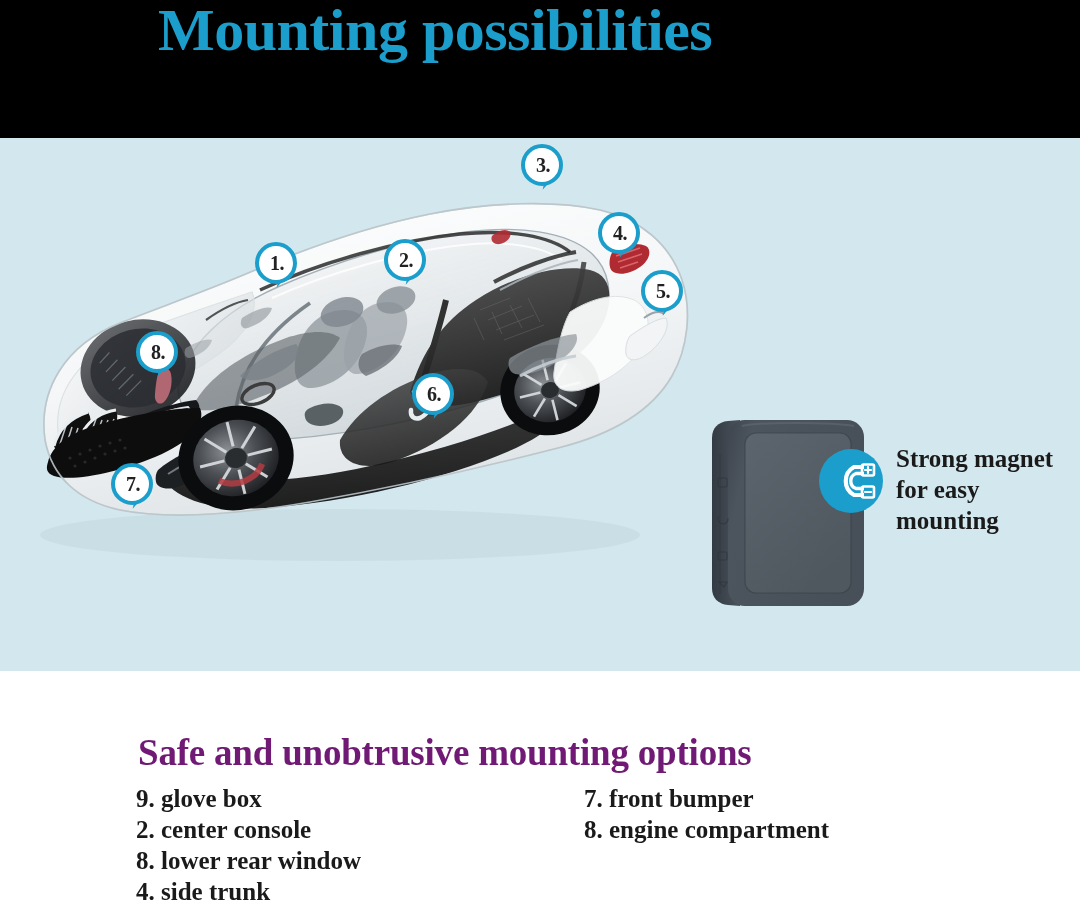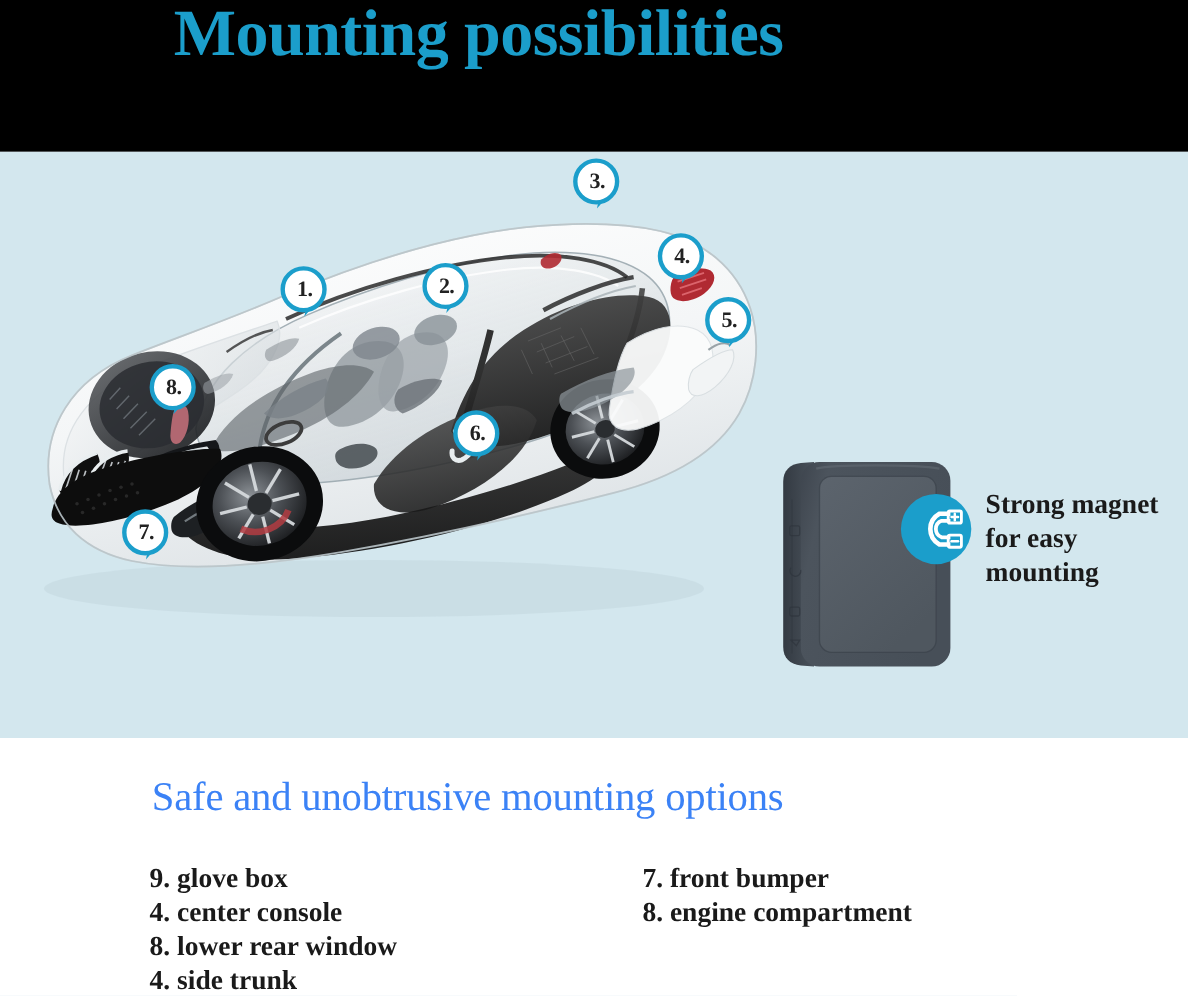--- a/index.html
+++ b/index.html
@@ -133,25 +133,25 @@
   #bottom-section {
     position: absolute;
     left: 0; top: 671px;
     width: 1080px;
     height: 234px;
     background: #ffffff;
   }
   #subheading {
     position: absolute;
     left: 138px;
-    top: 32px;
+    top: 60px;
     font-family: "Liberation Serif", serif;
-    font-weight: normal;
+    font-weight: bold;
     font-size: 37px;
-    color: #3b82f6;
+    color: #701a75;
     white-space: nowrap;
     letter-spacing: -0.2px;
   }
   .option-col {
     position: absolute;
     top: 112px;
     font-family: "Liberation Serif", serif;
     font-weight: bold;
     font-size: 25px;
     line-height: 1.245;
@@ -491,21 +491,21 @@
 
   <div id="magnet-caption">Strong magnet for easy mounting</div>
 
 </div>
 
 <div id="bottom-section">
   <div id="subheading">Safe and unobtrusive mounting options</div>
 
   <div class="option-col" id="options-col-left">
     <span class="option-item">9. glove box</span>
-    <span class="option-item">4. center console</span>
+    <span class="option-item">2. center console</span>
     <span class="option-item">8. lower rear window</span>
     <span class="option-item">4. side trunk</span>
   </div>
 
   <div class="option-col" id="options-col-right">
     <span class="option-item">7. front bumper</span>
     <span class="option-item">8. engine compartment</span>
   </div>
 </div>
 

